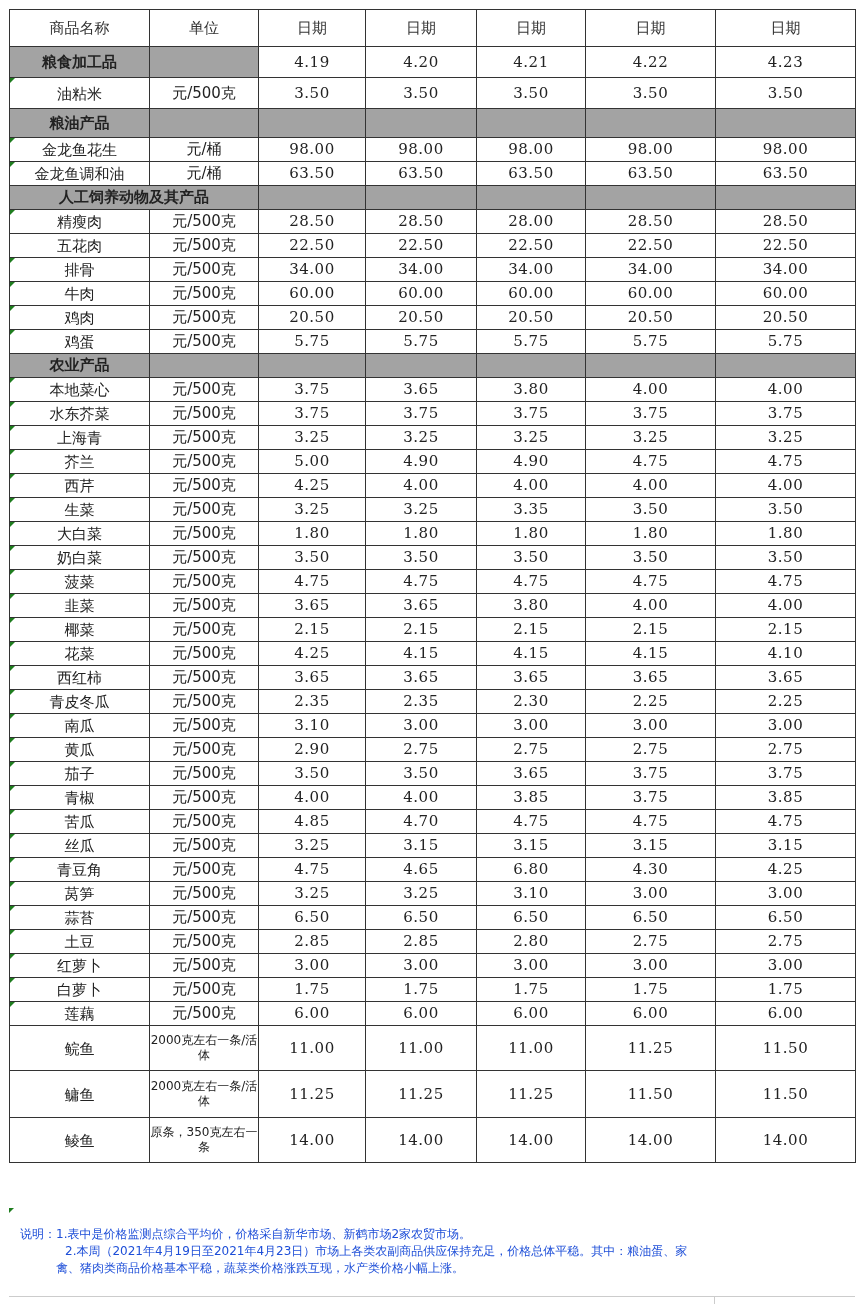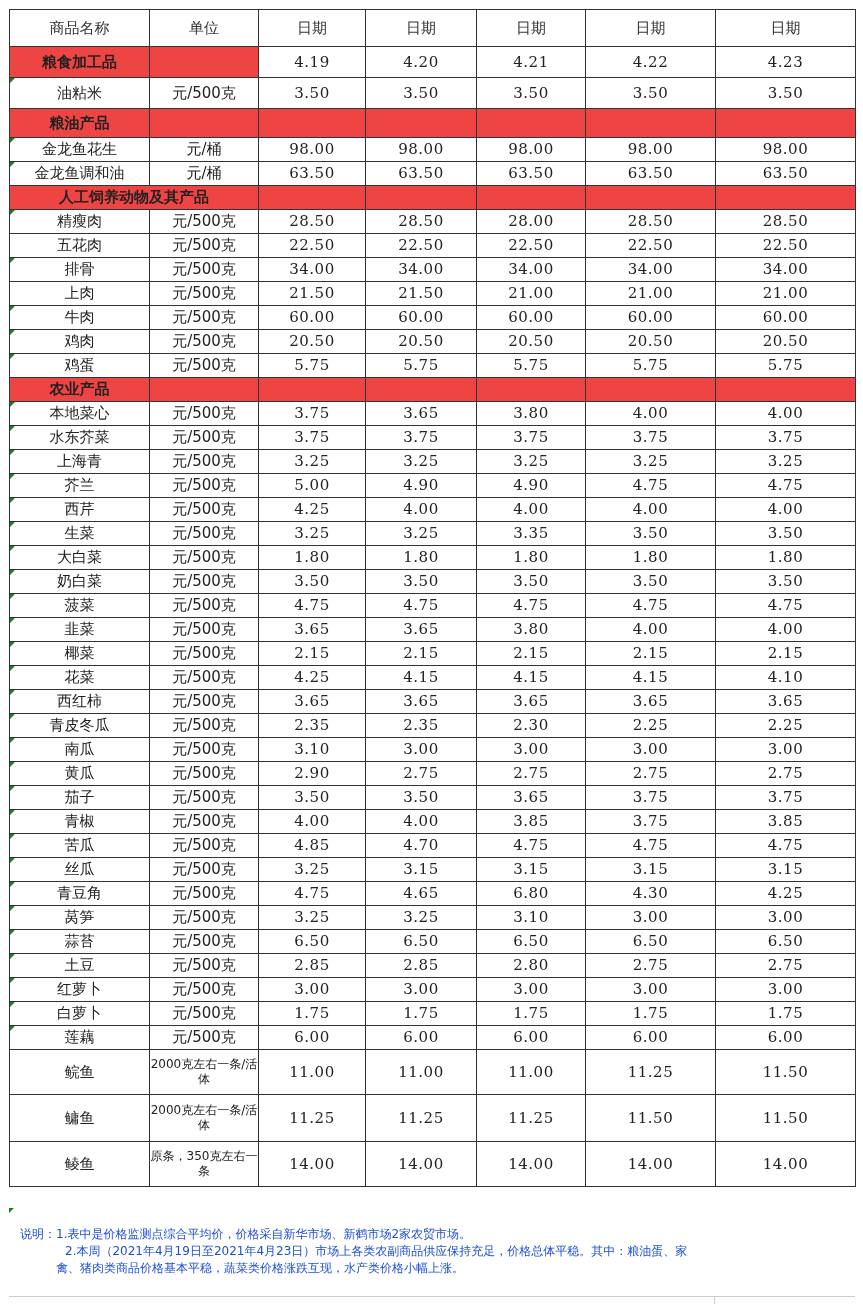--- a/index.html
+++ b/index.html
@@ -1,25 +1,25 @@
 <!DOCTYPE html>
 <html><head>
 <meta charset="utf-8">
 <style>
   html, body { margin:0; padding:0; background:#ffffff; }
   body { width:863px; height:1304px; position:relative; overflow:hidden;
          font-family:"DejaVu Serif","Liberation Serif",serif; color:#222; }
   table.price { position:absolute; left:9px; top:9px; border-collapse:collapse; table-layout:fixed; width:846px; }
   table.price td { border:1.5px solid #333; padding:0; text-align:center; vertical-align:middle;
                    font-size:15px; line-height:17px; white-space:nowrap; overflow:hidden; position:relative; }
-  td.name { font-family:Liberation Serif, serif; font-size:16px; }
+  td.name { font-family:Liberation Sans, sans-serif; font-size:16px; }
   td.unit { font-family:"DejaVu Sans","Liberation Sans",sans-serif; font-size:15px; }
   td.unit.small { font-size:12px; line-height:15px; white-space:normal; }
   td.hdr { font-family:"DejaVu Sans","Liberation Sans",sans-serif; font-size:16px; color:#333; }
-  tr.cat td { background:#ef4444; }
+  tr.cat td { background:#a3a3a3; }
   tr.cat td.date { background:#ffffff; }
   td.catname { font-family:"DejaVu Sans","Liberation Sans",sans-serif; font-weight:bold; font-size:16px; text-align:left; padding-left:4px; }
   td.catname.center { text-align:center; padding-left:0; }
   td.num { letter-spacing:0.5px; }
   .tri { position:absolute; left:0; top:0; width:0; height:0; border-top:5px solid #1e7d1e; border-right:5px solid transparent; }
   .notes { position:absolute; left:20px; top:1226px; width:830px; font-family:"DejaVu Sans","Liberation Sans",sans-serif;
            font-size:12px; line-height:17px; color:#1d4ed8; }
   .notes .l2 { padding-left:45px; }
   .notes .l3 { padding-left:36px; }
   .bottom-line { position:absolute; left:9px; top:1296px; width:846px; border-top:1px solid #ccc; }
@@ -123,29 +123,20 @@
     <tr style="height: 24px;">
         <td class="name"><span class="tri"></span><span>排骨</span></td>
         <td class="unit">元/500克</td>
         <td class="num">34.00</td>
         <td class="num">34.00</td>
         <td class="num">34.00</td>
         <td class="num">34.00</td>
         <td class="num">34.00</td>
       </tr>
     <tr style="height: 24px;">
-        <td class="name"><span>上肉</span></td>
-        <td class="unit">元/500克</td>
-        <td class="num">21.50</td>
-        <td class="num">21.50</td>
-        <td class="num">21.00</td>
-        <td class="num">21.00</td>
-        <td class="num">21.00</td>
-      </tr>
-    <tr style="height: 24px;">
         <td class="name"><span class="tri"></span><span>牛肉</span></td>
         <td class="unit">元/500克</td>
         <td class="num">60.00</td>
         <td class="num">60.00</td>
         <td class="num">60.00</td>
         <td class="num">60.00</td>
         <td class="num">60.00</td>
       </tr>
     <tr style="height: 24px;">
         <td class="name"><span class="tri"></span><span>鸡肉</span></td>

